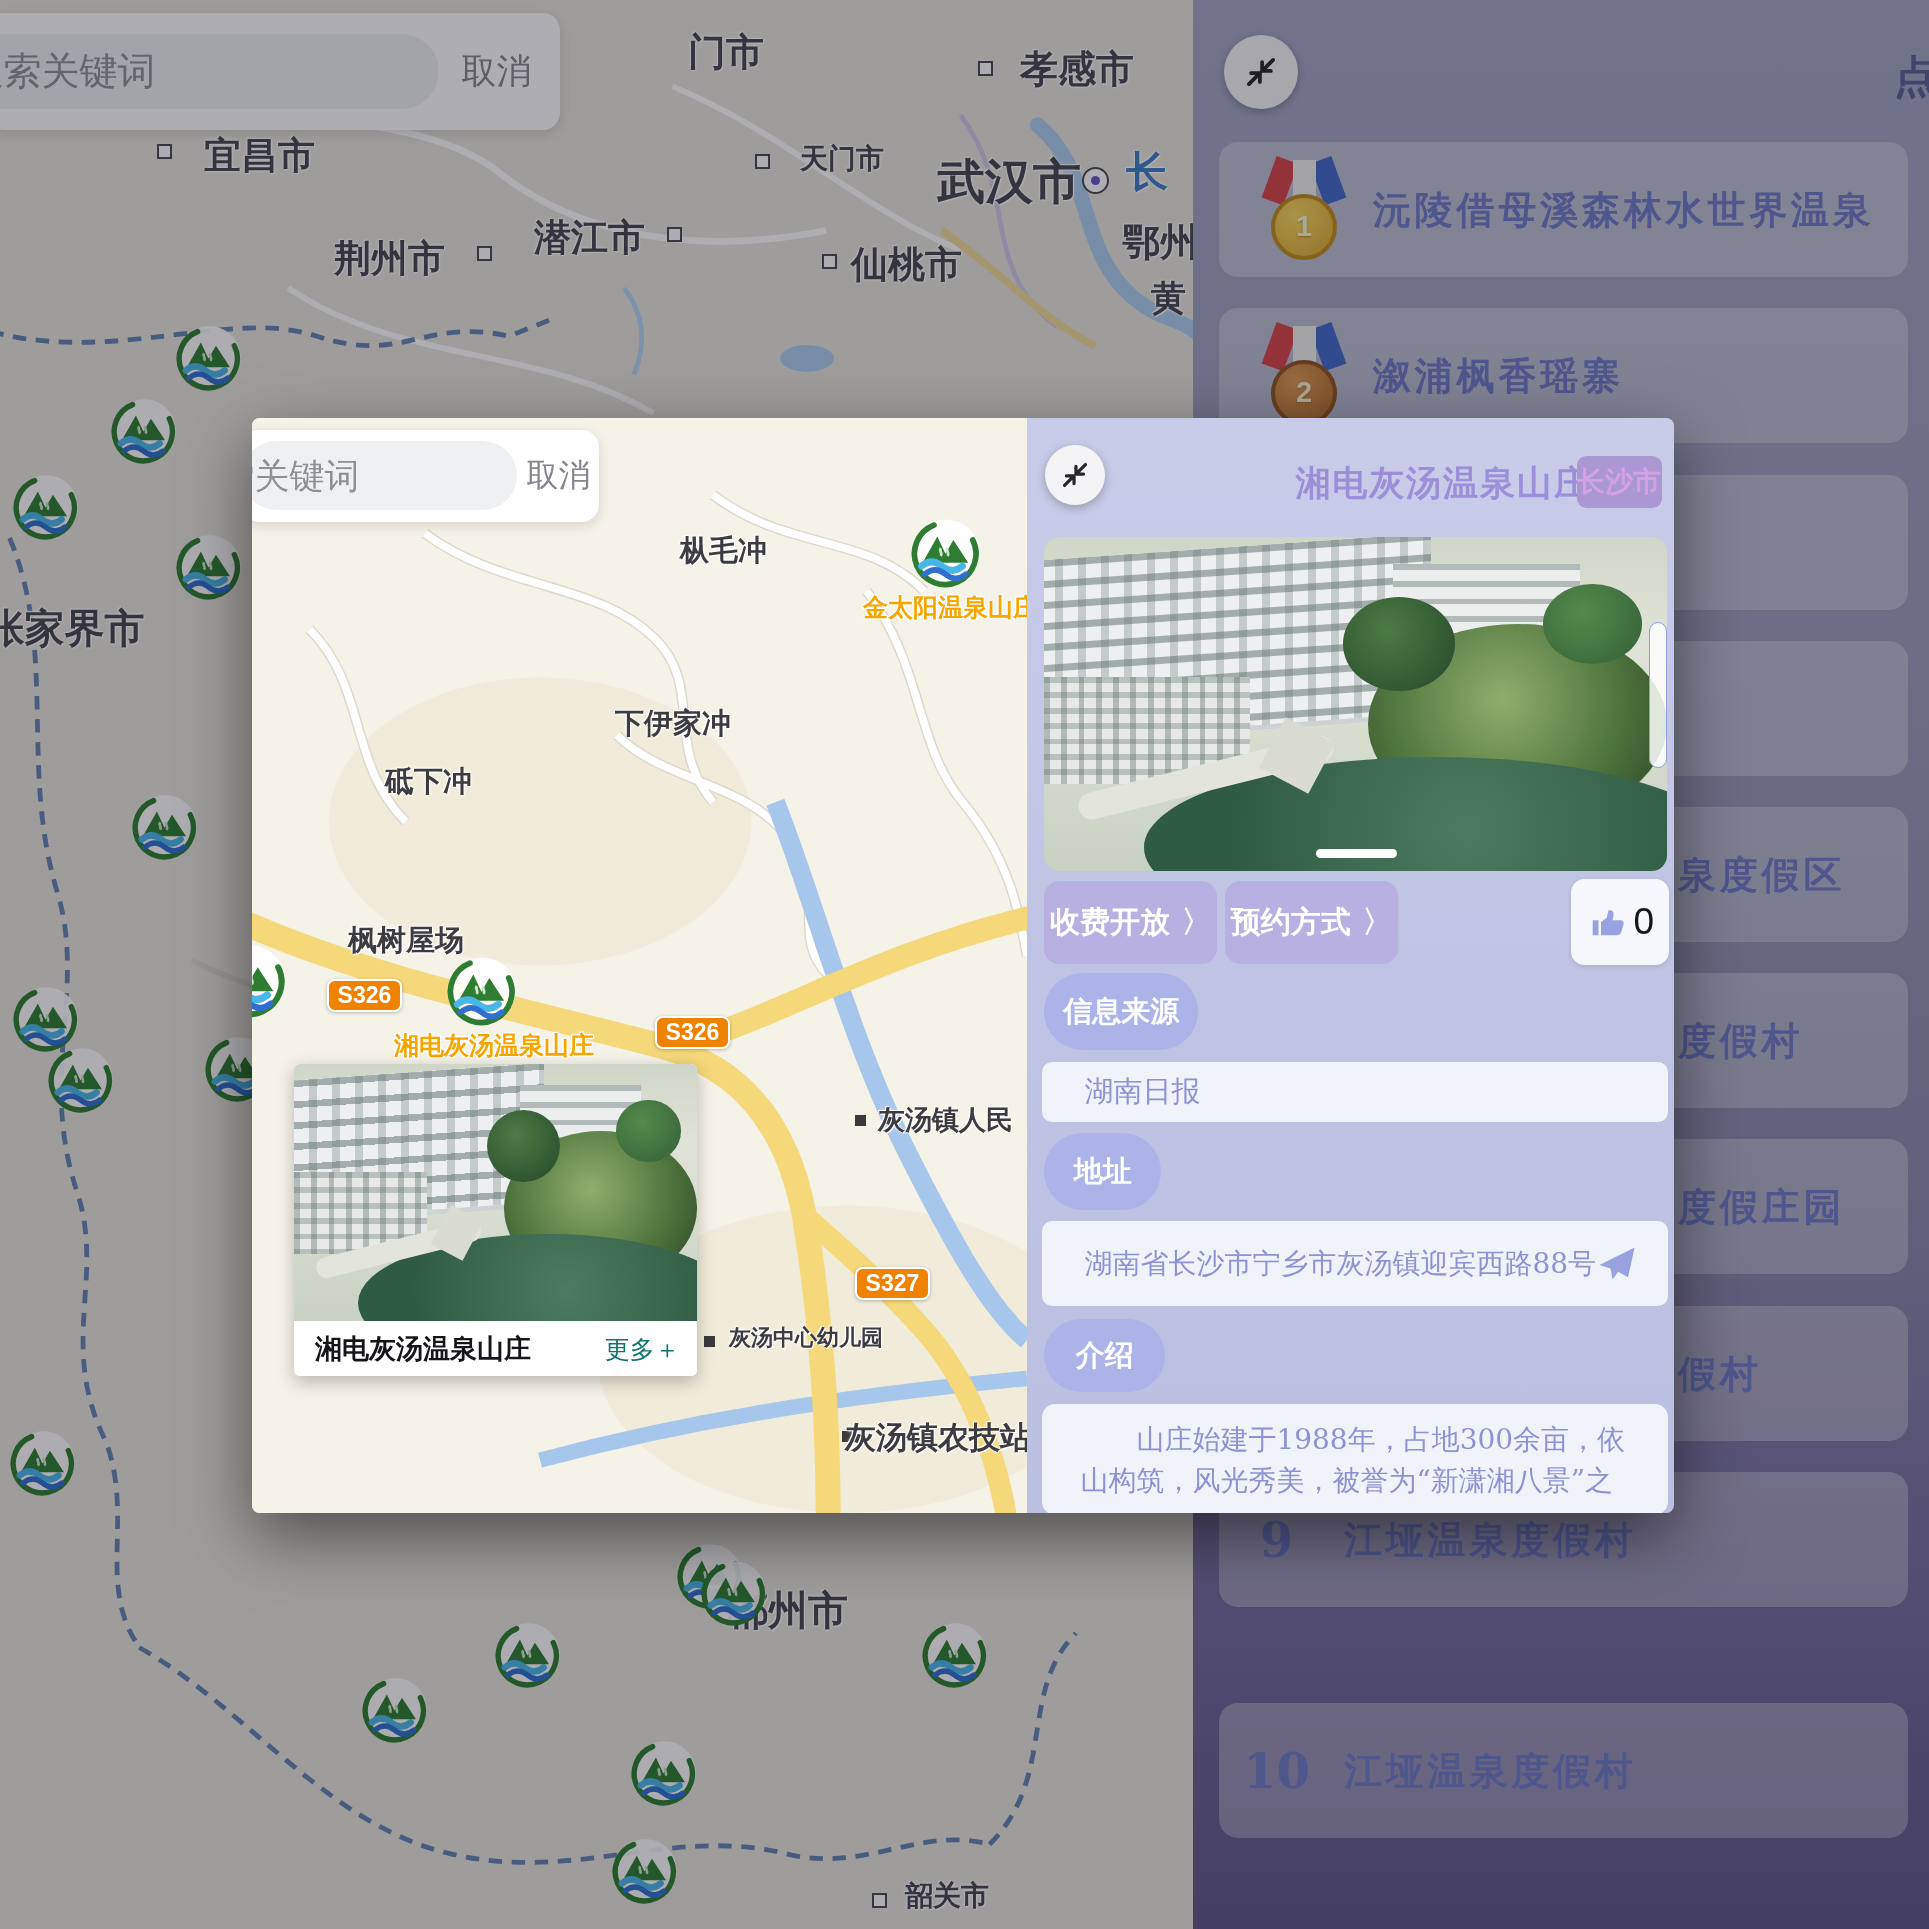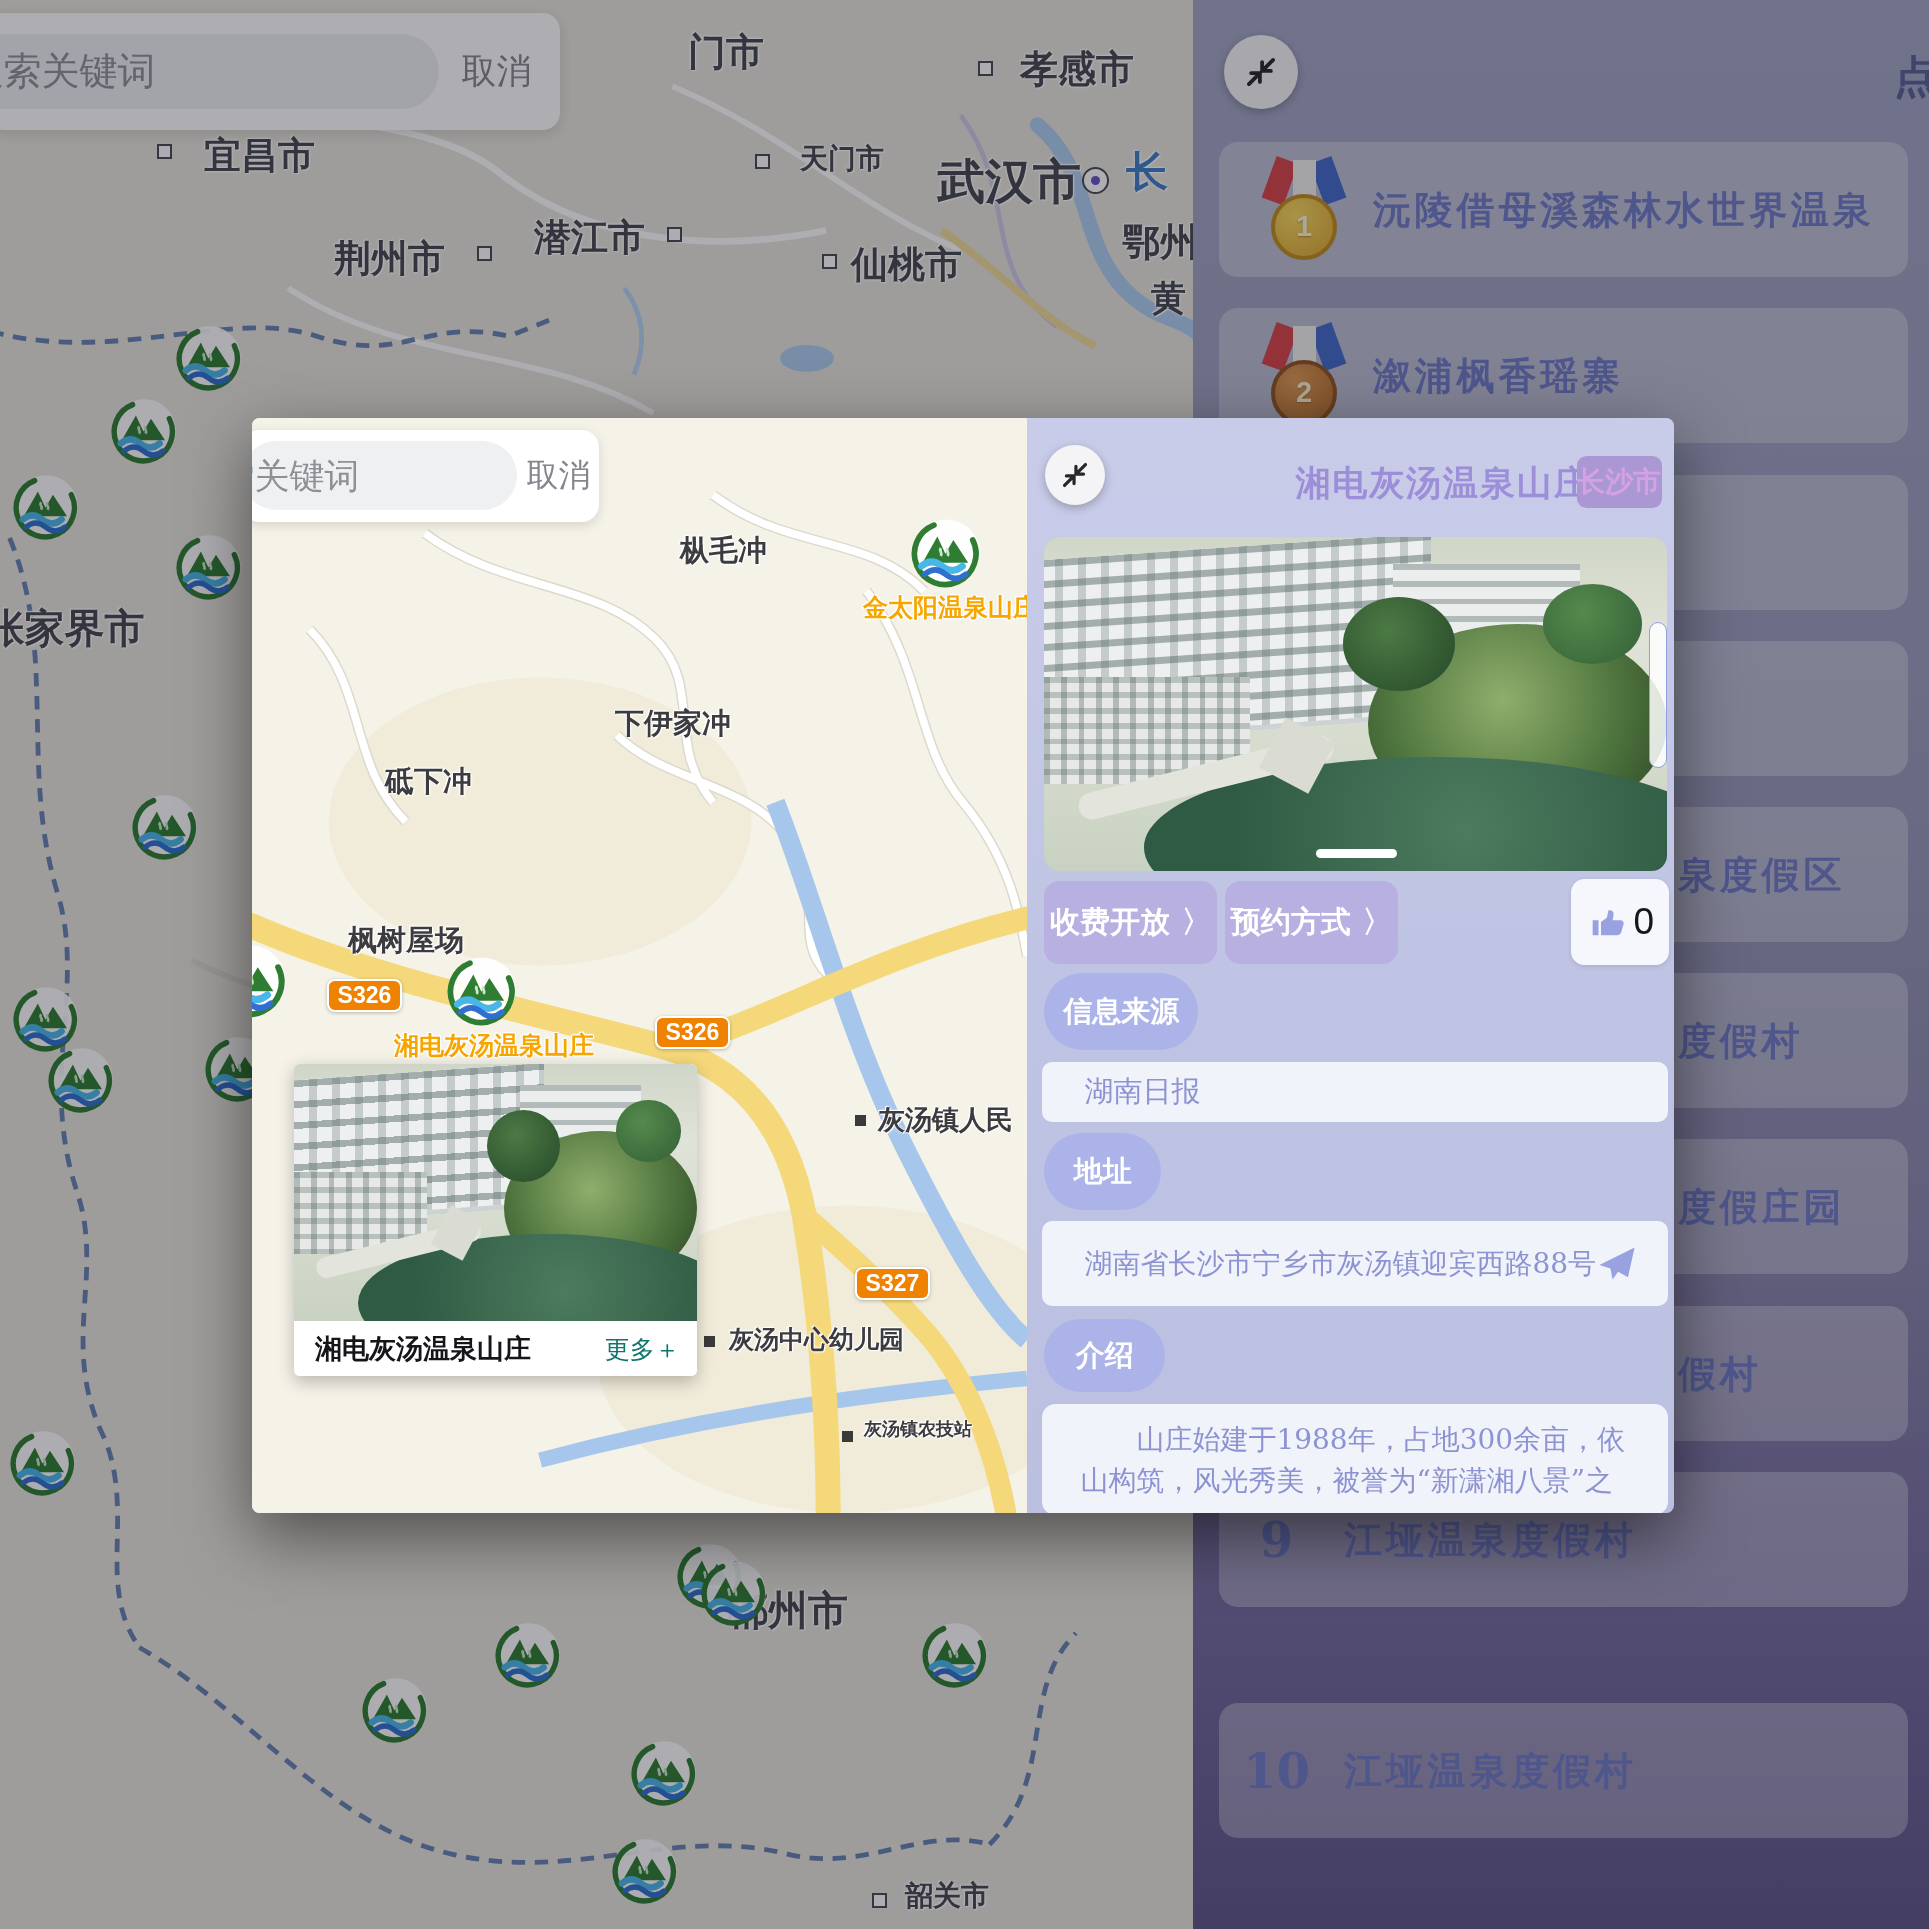--- a/index.html
+++ b/index.html
@@ -344,23 +344,23 @@
           </svg>
       </div>
 
       <div class="plabel" style="left:428px;top:113px">枞毛冲</div>
       <div class="plabel" style="left:363px;top:286px">下伊家冲</div>
       <div class="plabel" style="left:133px;top:344px">砥下冲</div>
       <div class="plabel" style="left:96px;top:503px">枫树屋场</div>
       <div class="pbullet" style="left:603px;top:697px"></div>
       <div class="plabel" style="left:626px;top:684px;font-size:27px">灰汤镇人民</div>
       <div class="pbullet" style="left:452px;top:918px"></div>
-      <div class="plabel" style="left:477px;top:905px;font-size:25px">灰汤中心幼儿园</div>
+      <div class="plabel" style="left:477px;top:905px;font-size:22px">灰汤中心幼儿园</div>
       <div class="pbullet" style="left:590px;top:1013px"></div>
-      <div class="plabel" style="left:612px;top:999px;font-size:18px">灰汤镇农技站</div>
+      <div class="plabel" style="left:593px;top:999px;font-size:31px">灰汤镇农技站</div>
 
       <div class="badge" style="left:75px;top:561px">S326</div>
       <div class="badge" style="left:403px;top:598px">S326</div>
       <div class="badge" style="left:603px;top:849px">S327</div>
 
       <div class="hs" style="left:658px;top:98px;width:73px;height:73px">
         <svg width="73" height="73" viewBox="0 0 76 76">
             <use href="#hs"></use>
           </svg>
       </div>

